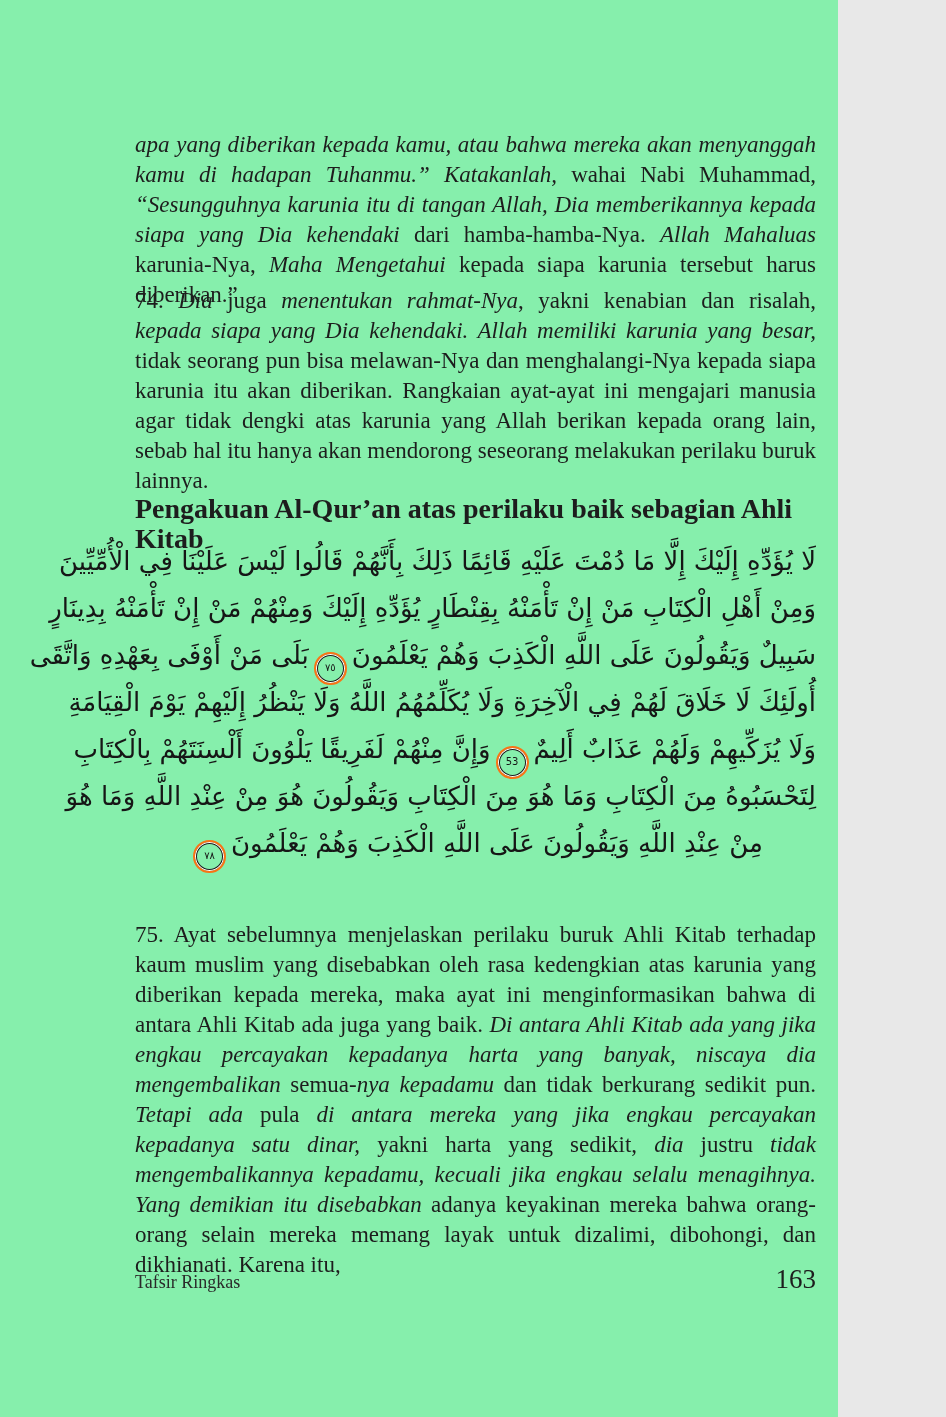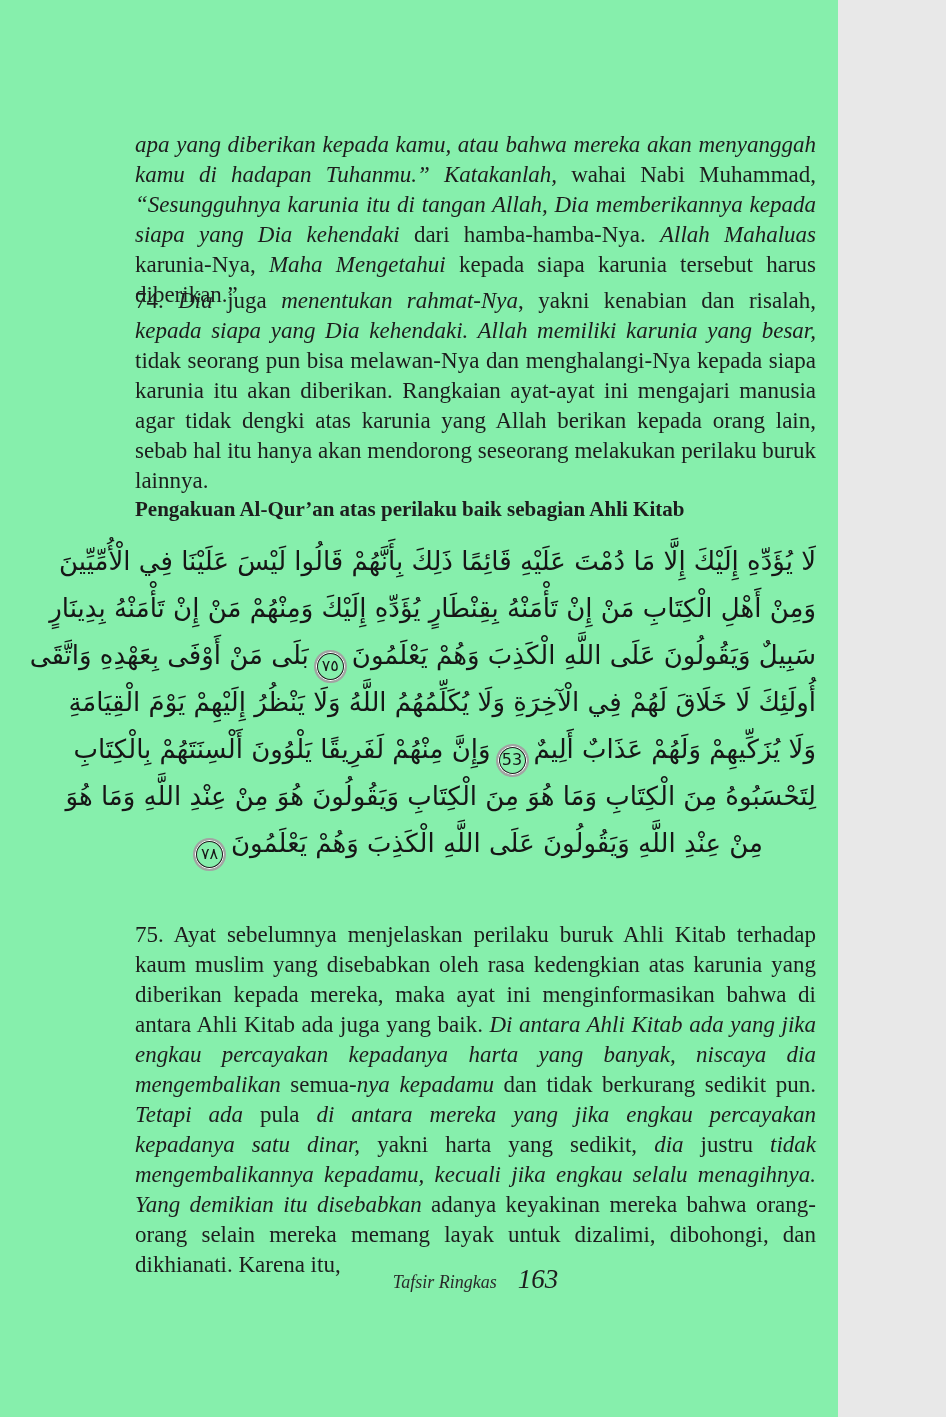--- a/index.html
+++ b/index.html
@@ -12,21 +12,21 @@
     overflow:hidden;
   }
   .col{position:absolute;left:135px;width:681px;}
   .body-par{
     font-size:23px;line-height:30px;
     text-align:justify;
   }
   .body-par .it{font-style:italic;}
   .body-par .ro{font-style:normal;}
   .section-heading{
-    font-size:21px;line-height:30px;
+    font-size:28px;line-height:30px;
     font-weight:bold;
     text-align:left;
   }
   .arabic-block{
     direction:rtl;
     font-family:"DejaVu Sans", sans-serif;
     font-size:26px;
     color:#161616;
   }
   .arabic-line{
@@ -35,31 +35,31 @@
     text-align-last:justify;
     white-space:nowrap;
   }
   .arabic-line.centered{
     text-align-last:center;
   }
   .vnum{
     display:inline-flex;
     align-items:center;justify-content:center;
     width:29px;height:29px;
-    border:2px solid #a3a3a3;
+    border:2px solid #f97316;
     border-radius:50%;
-    font-size:16px;line-height:1;
+    font-size:10px;line-height:1;
     margin:0 5px;
     vertical-align:-7px;
     box-shadow:0 0 0 1px #ffffff inset, 0 0 0 2px #1d1d1d inset;
   }
   .vnum:empty{display:none;}
   .footer{
     position:absolute;left:135px;width:681px;top:1264px;
-    display:flex;justify-content:center;align-items:baseline;font-style:italic;
+    display:flex;justify-content:space-between;align-items:baseline;
   }
   .footer-left{font-size:18px;color:#2a2a2a;}
   .footer-page{font-size:27px;color:#1d1d1d;margin-left:21px;}
   .juz-tab{
     position:absolute;left:881px;top:272px;width:65px;height:177px;
     background:#58585a;
     display:flex;align-items:center;justify-content:center;
   }
   .juz-tab span{
     transform:rotate(-90deg);

